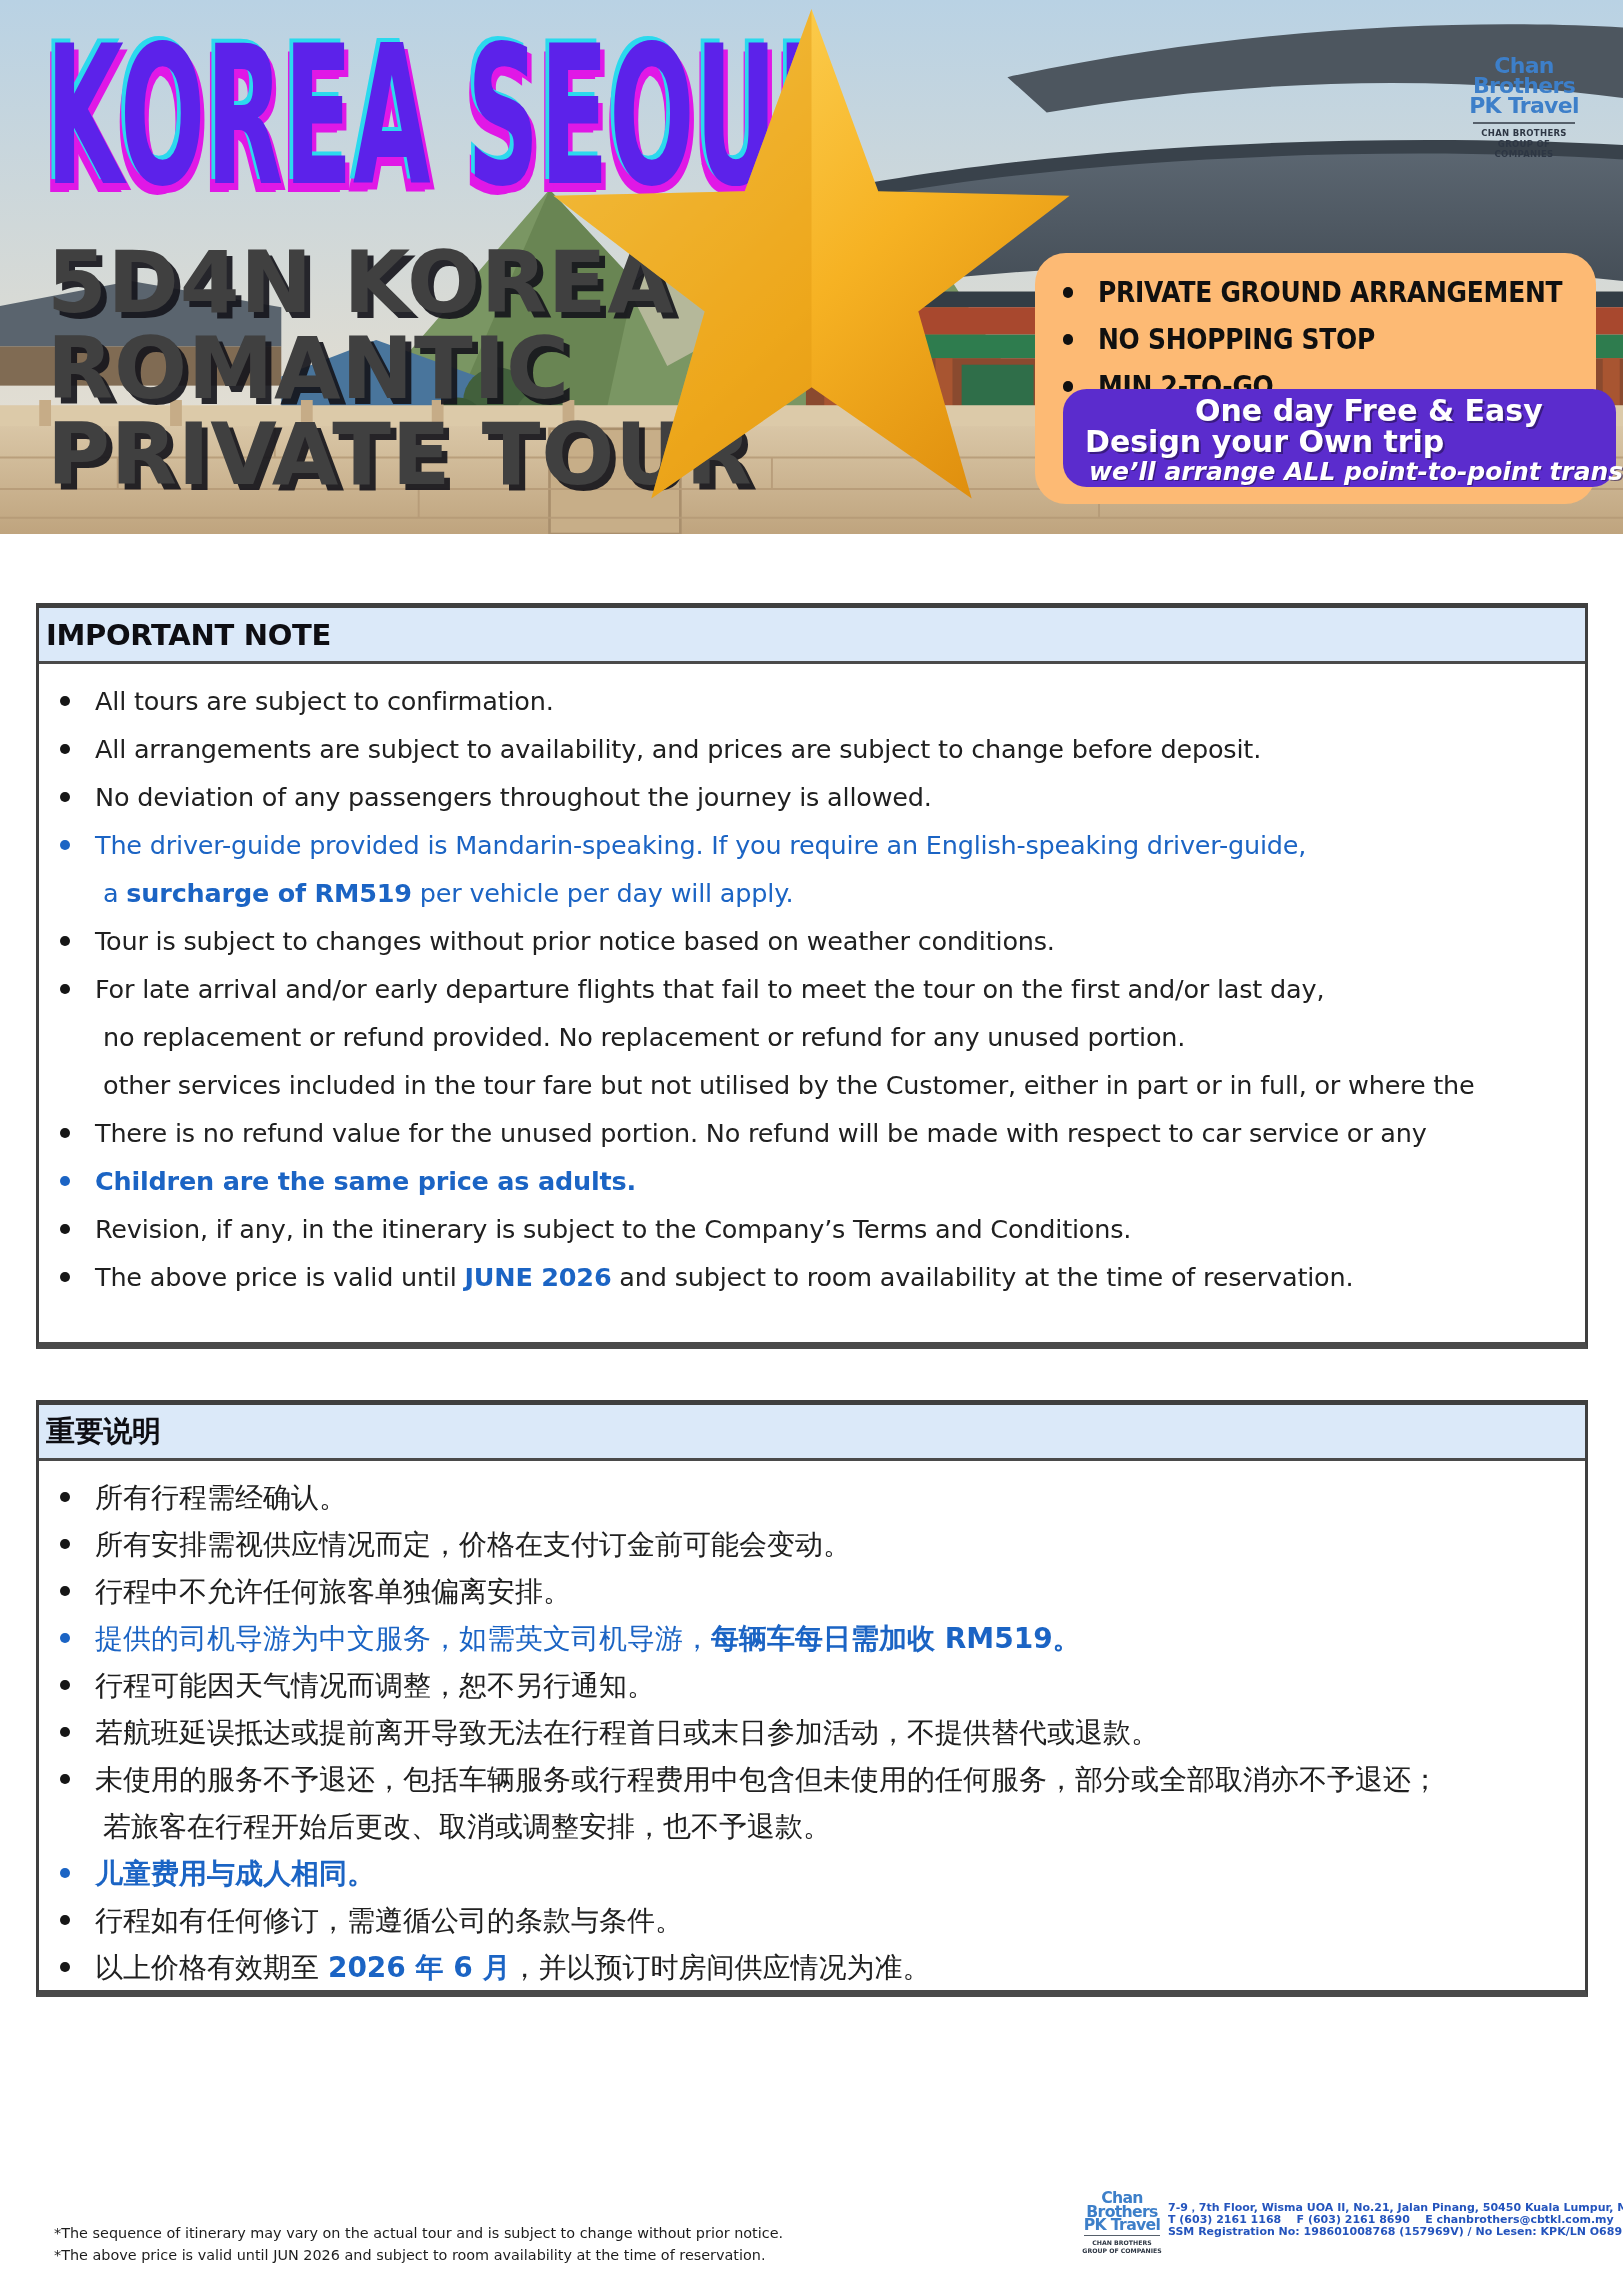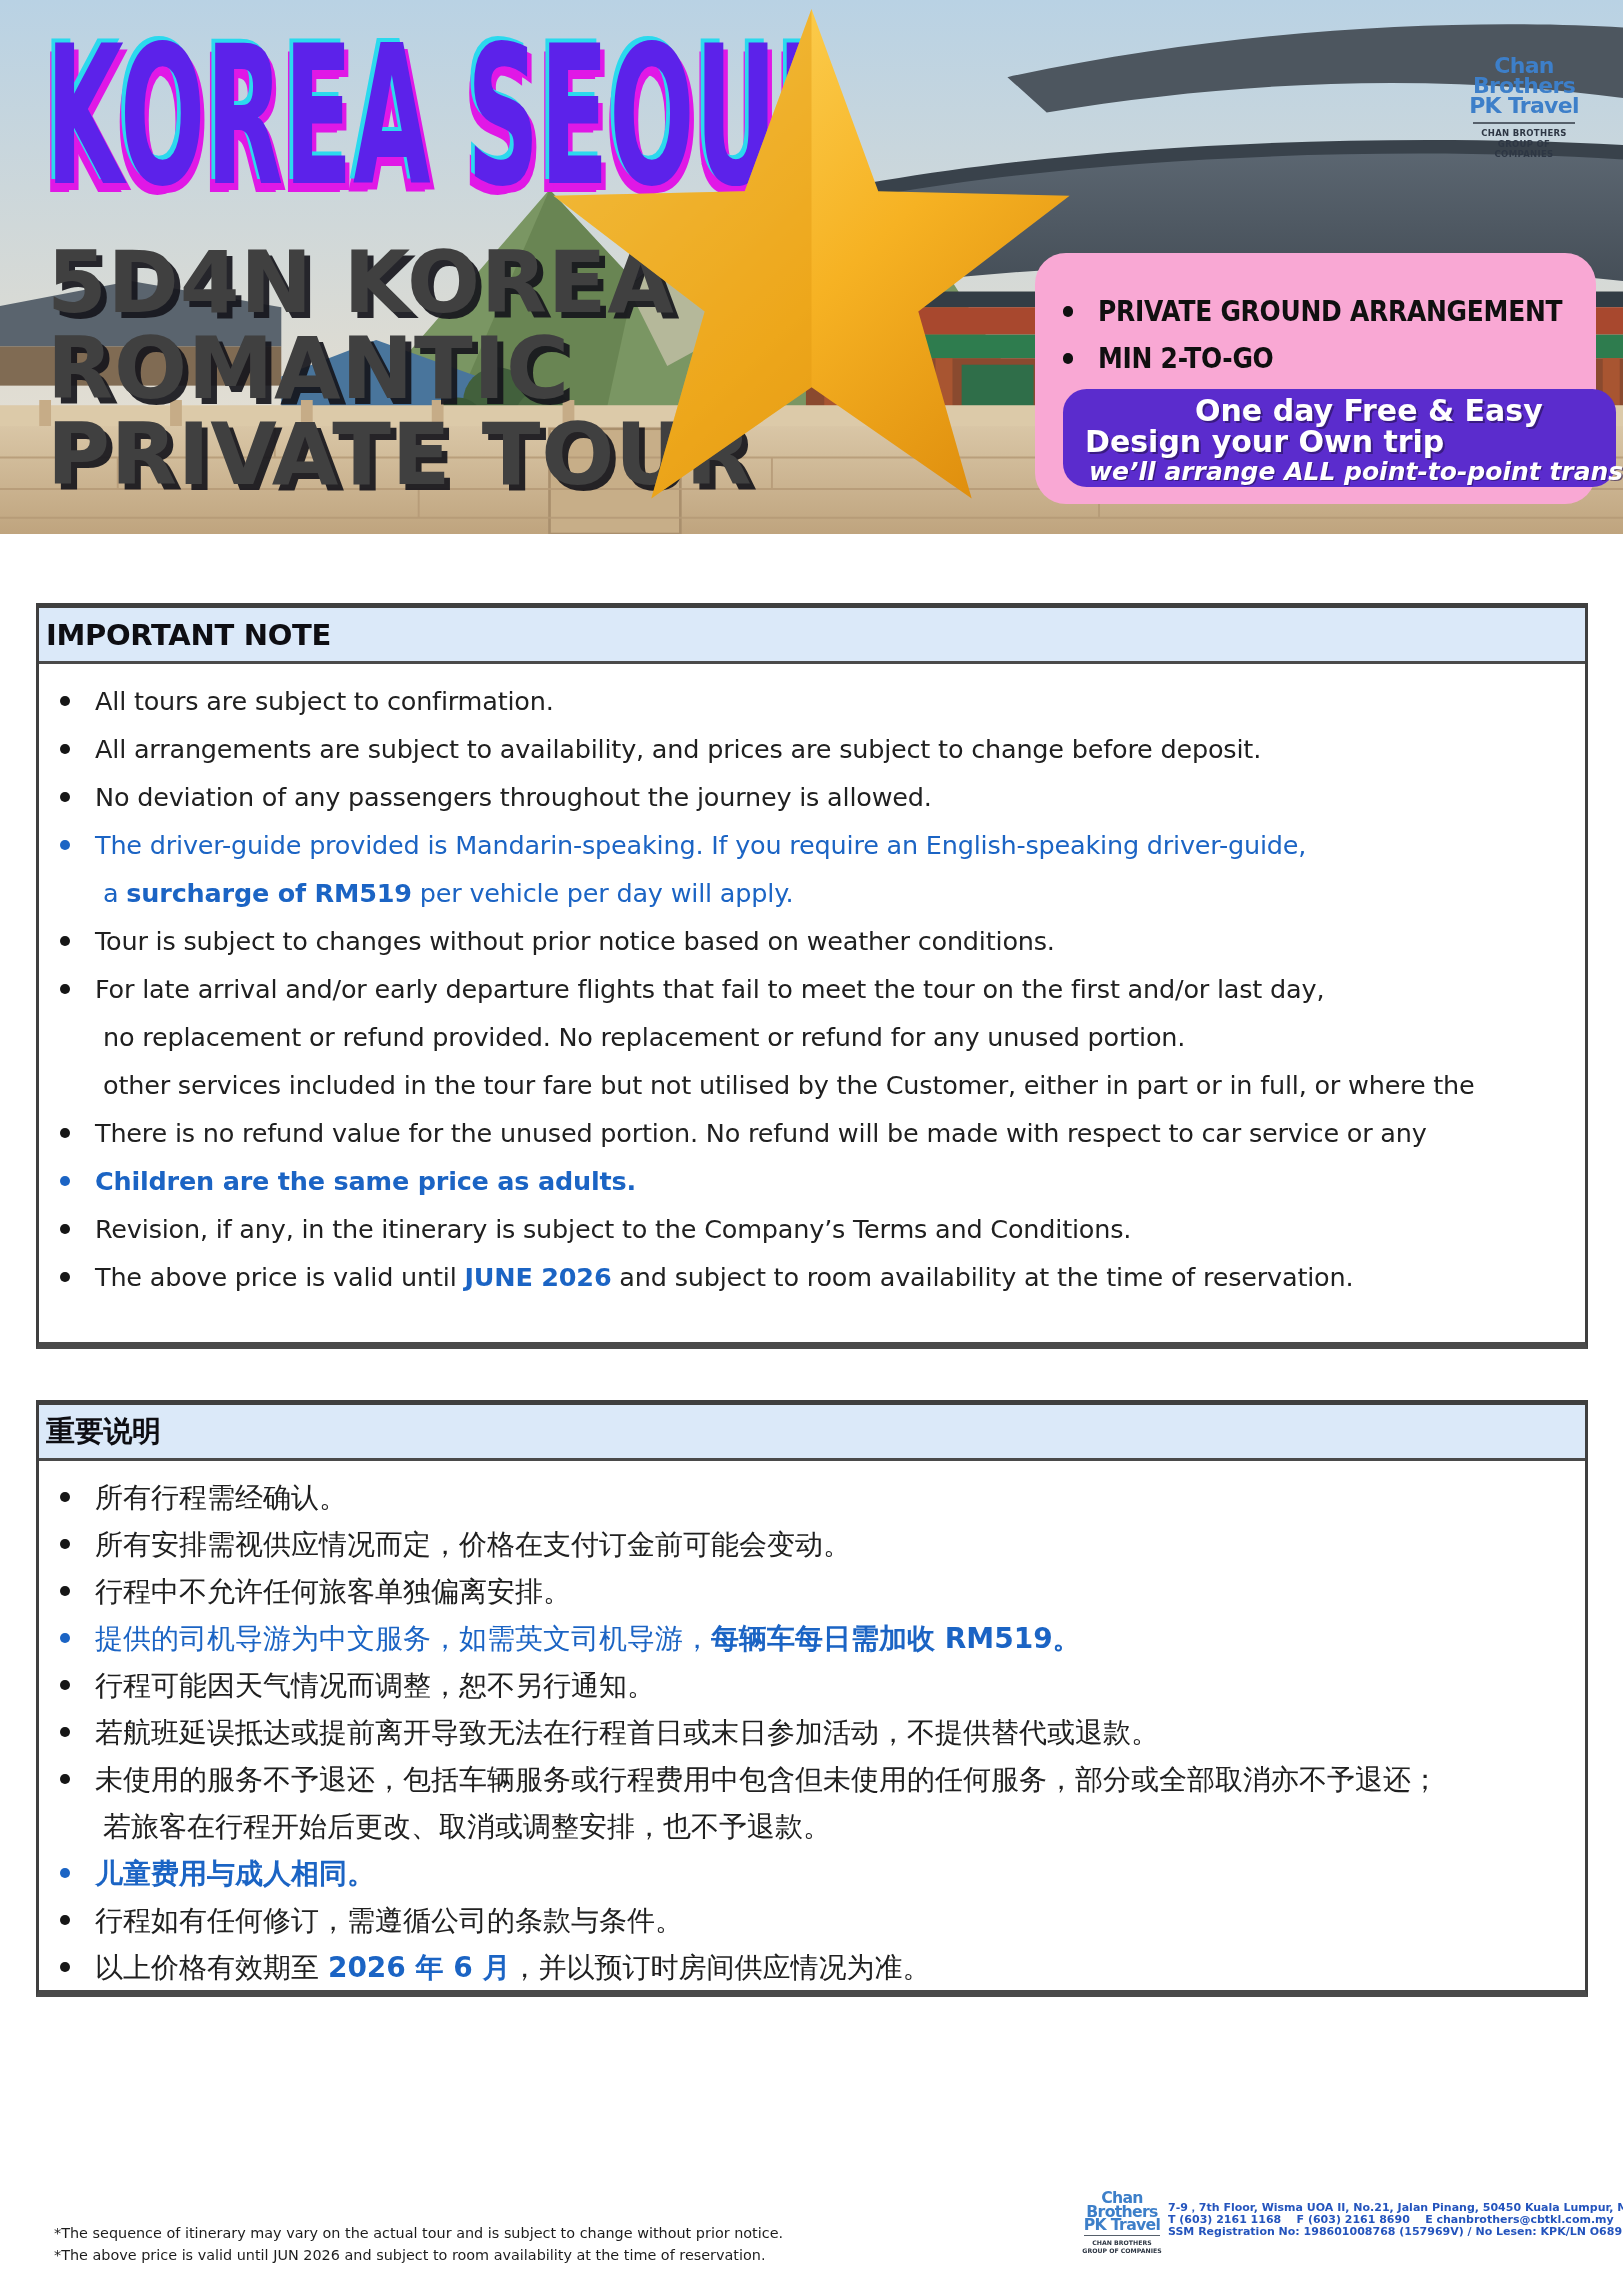--- a/index.html
+++ b/index.html
@@ -26,21 +26,21 @@
   .brand-top .bl{font-size:22px;line-height:20px;letter-spacing:-0.7px;}
   .brand-top .rule{border-top:2px solid #56606b;margin:5.9px 3.9px 4.6px 3.9px;}
   .brand-top .bg{font-size:8.5px;line-height:10.5px;font-weight:bold;color:#2e3744;letter-spacing:0.3px;}
   .brand-bottom{left:1081px;top:2191px;width:82px;}
   .brand-bottom .bl{font-size:15.7px;line-height:13.7px;letter-spacing:-0.7px;}
   .brand-bottom .rule{border-top:1.3px solid #56606b;margin:3.3px 2.6px 2.6px 2.6px;}
   .brand-bottom .bg{font-size:6.2px;line-height:7.5px;font-weight:bold;color:#2e3744;}
 
   
   .features{position:absolute;left:1035px;top:253px;width:561px;height:251px;z-index:3;
-    background:#f9a8d4;border-radius:31px;padding-top:35px;box-sizing:border-box;}
+    background:#fdba74;border-radius:31px;padding-top:16px;box-sizing:border-box;}
   .feature-line{position:relative;height:47px;line-height:47px;padding-left:63px;
     color:#101010;white-space:nowrap;}
   .feature-line .fdot{position:absolute;left:27.5px;top:18.3px;width:10.5px;height:10.5px;
     border-radius:50%;background:#101010;}
   .feature-line .ftext{display:inline-block;transform:scaleX(.86);transform-origin:left center;
     font-size:29px;font-weight:800;letter-spacing:-0.3px;}
 
   
   .promo{position:absolute;left:1055px;top:389px;width:553px;height:98px;z-index:4;
     background:#5b2ccd;border-radius:23.6px;color:#ffffff;margin-left:8px;}
@@ -174,20 +174,21 @@
       <div class="bl">Chan</div>
       <div class="bl">Brothers</div>
       <div class="bl">PK Travel</div>
       <div class="rule"></div>
       <div class="bg">CHAN BROTHERS</div>
       <div class="bg">GROUP OF COMPANIES</div>
     </div>
 
     <div class="features">
         <div class="feature-line"><span class="fdot"></span><span class="ftext">PRIVATE GROUND ARRANGEMENT</span></div>
+        <div class="feature-line"><span class="fdot"></span><span class="ftext">NO SHOPPING STOP</span></div>
         <div class="feature-line"><span class="fdot"></span><span class="ftext">MIN 2-TO-GO</span></div>
       </div>
 
     <div class="promo">
       <div class="p1">One day Free &amp; Easy</div>
       <div class="p2">Design your Own trip</div>
       <div class="p3">we’ll arrange ALL point-to-point transfers</div>
     </div>
     <svg class="star" viewBox="0 0 120 120" aria-hidden="true">
       <defs>

